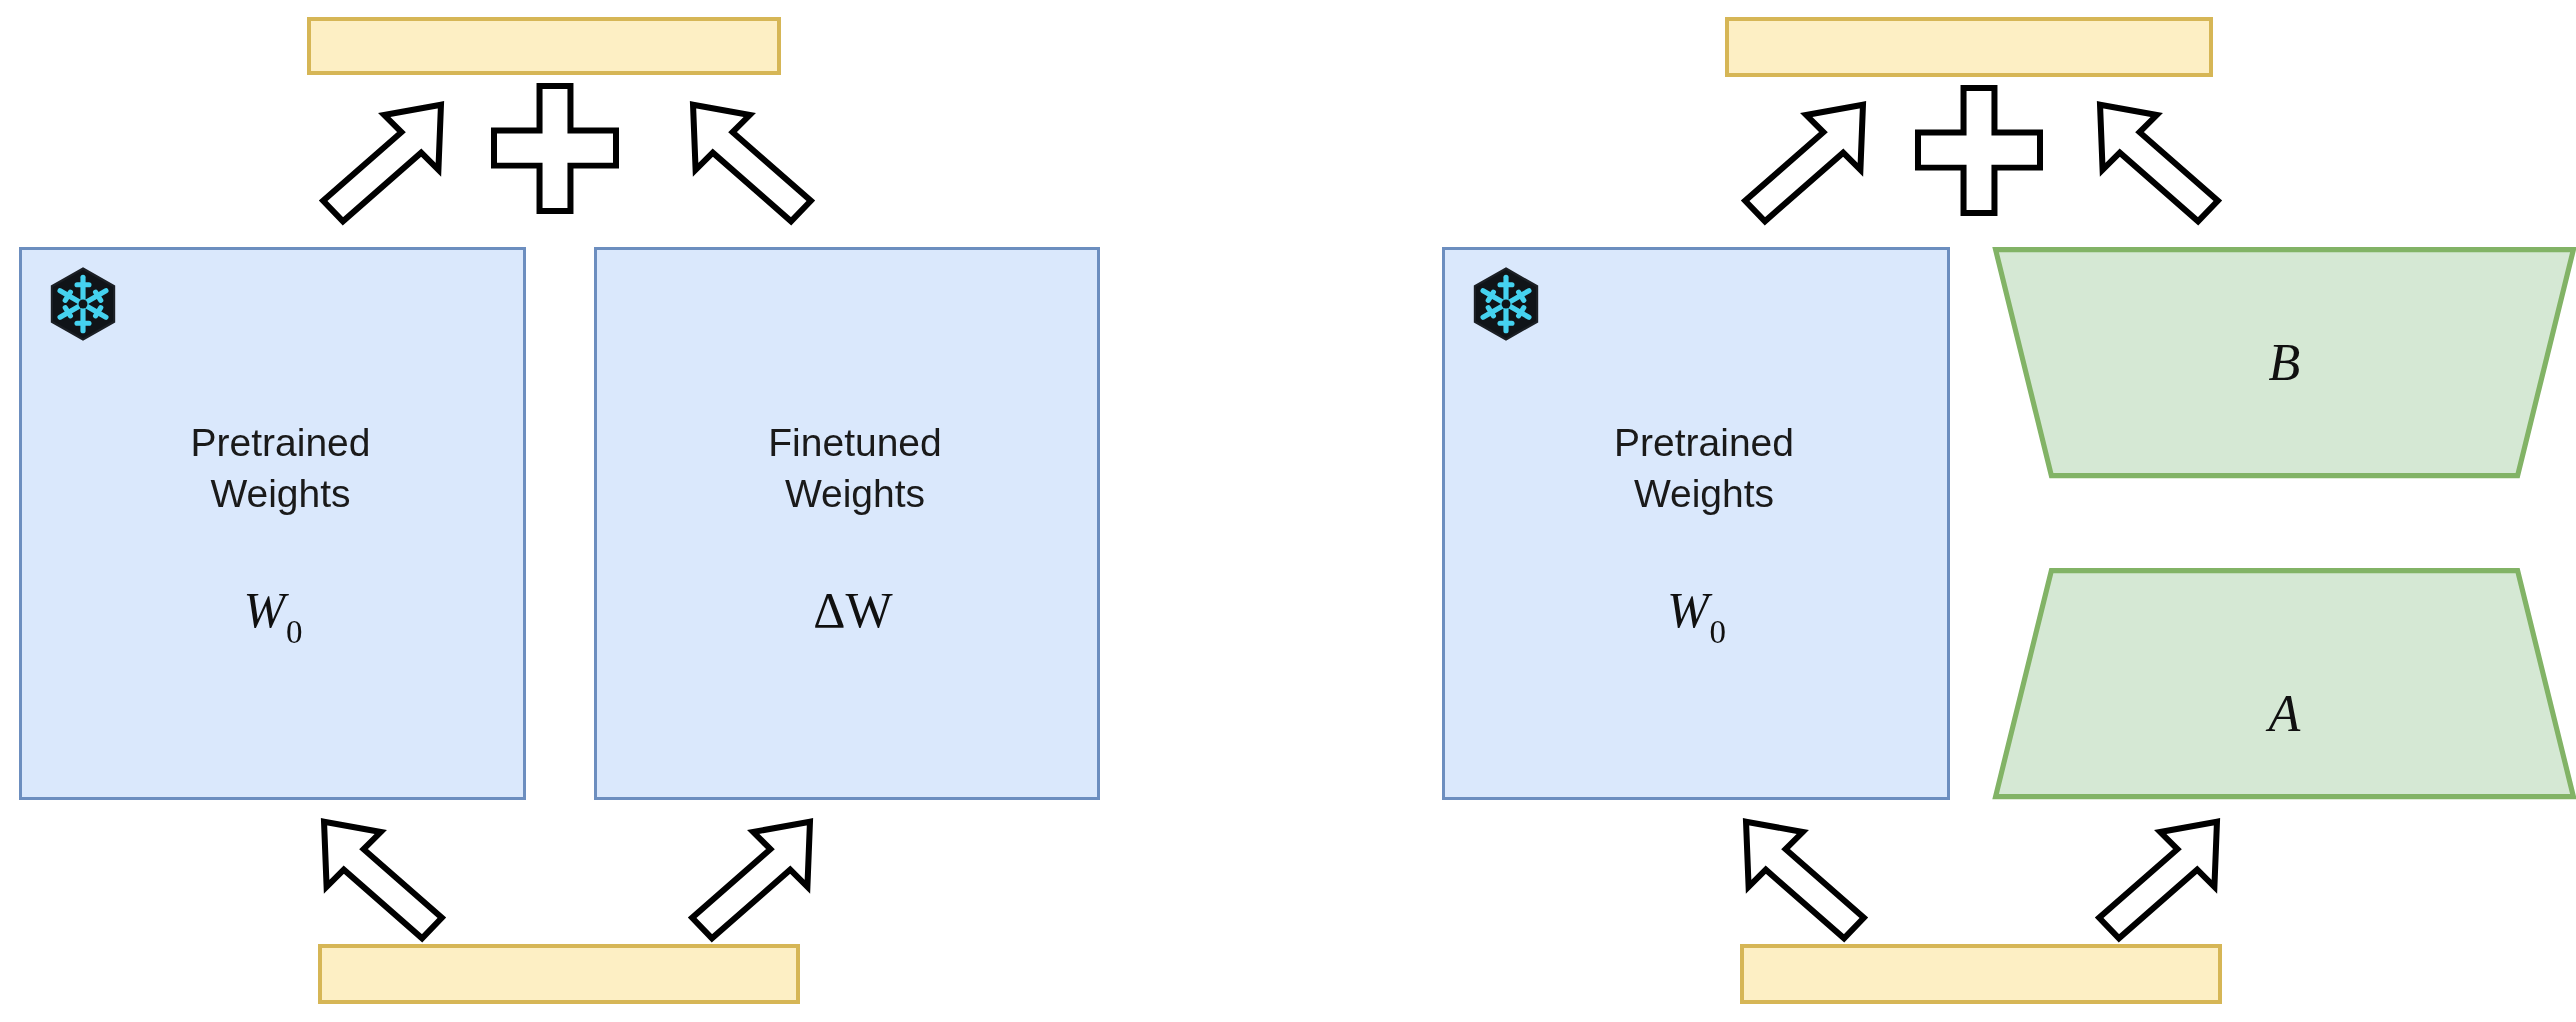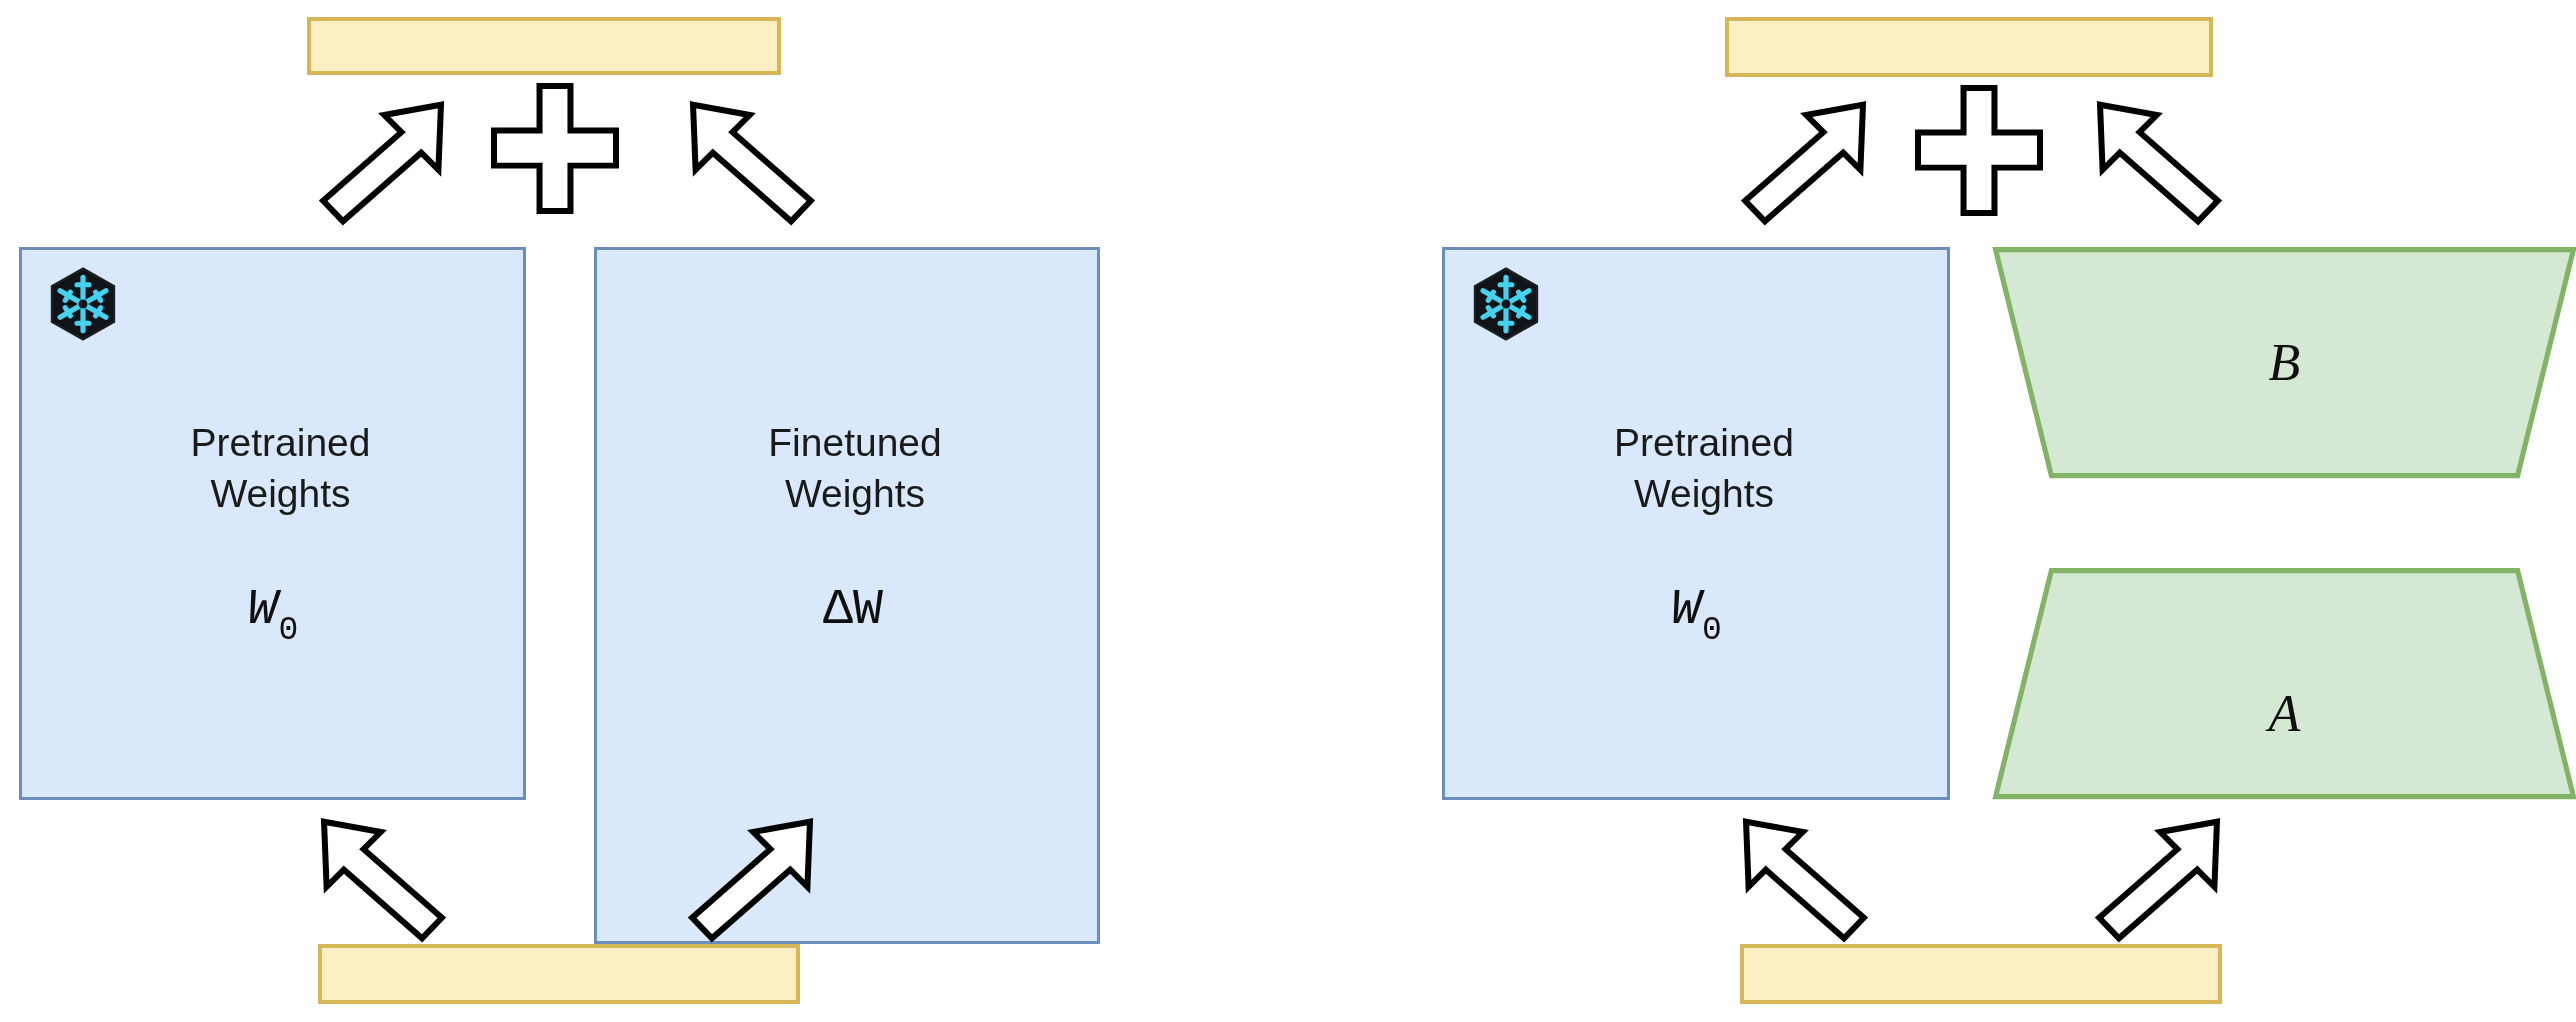--- a/index.html
+++ b/index.html
@@ -32,21 +32,21 @@
     line-height:1.30;
     font-family:"Liberation Sans",sans-serif;
     white-space:pre-line;
     padding-left:16px;
   }
   .math-label{
     position:absolute;
     left:0;right:0;
     text-align:center;
     color:#101010;
-    font-family:Liberation Mono, monospace;
+    font-family:Liberation Serif, serif;
     font-style:italic;
     font-size:50px;
     line-height:1;
   }
   .math-label .sub{
     font-size:33px;
     font-style:normal;
     vertical-align:sub;
     position:relative;
     top:5.2px;
@@ -127,21 +127,21 @@
           <circle cx="50" cy="50" r="6" fill="#101418"></circle>
         </svg>
       </span>
       <div class="box-label" style="top:168px;">Pretrained
 Weights</div>
       <div class="math-label" style="top:335px;">
         <span>W</span><span class="sub">0</span>
       </div>
     </div>
 
-    <div class="weight-box" style="left:594px;top:247px;width:506px;height:697px;">
+    <div class="weight-box" style="left:594px;top:247px;width:506px;height:553px;">
       <div class="box-label" style="top:168px;">Finetuned
 Weights</div>
       <div class="math-label" style="top:335px;">
         <span class="delta">ΔW</span>
       </div>
     </div>
 
     <div class="arrow" style="left:318px;top:820px;width:129px;height:120px;">
       <svg viewBox="0 0 150 140" preserveAspectRatio="none">
         <polygon points="7,2 73,14 53,34 144,114 121,138 30,58 10,78" fill="#ffffff" stroke="#000000" stroke-width="7" stroke-linejoin="miter"></polygon>

